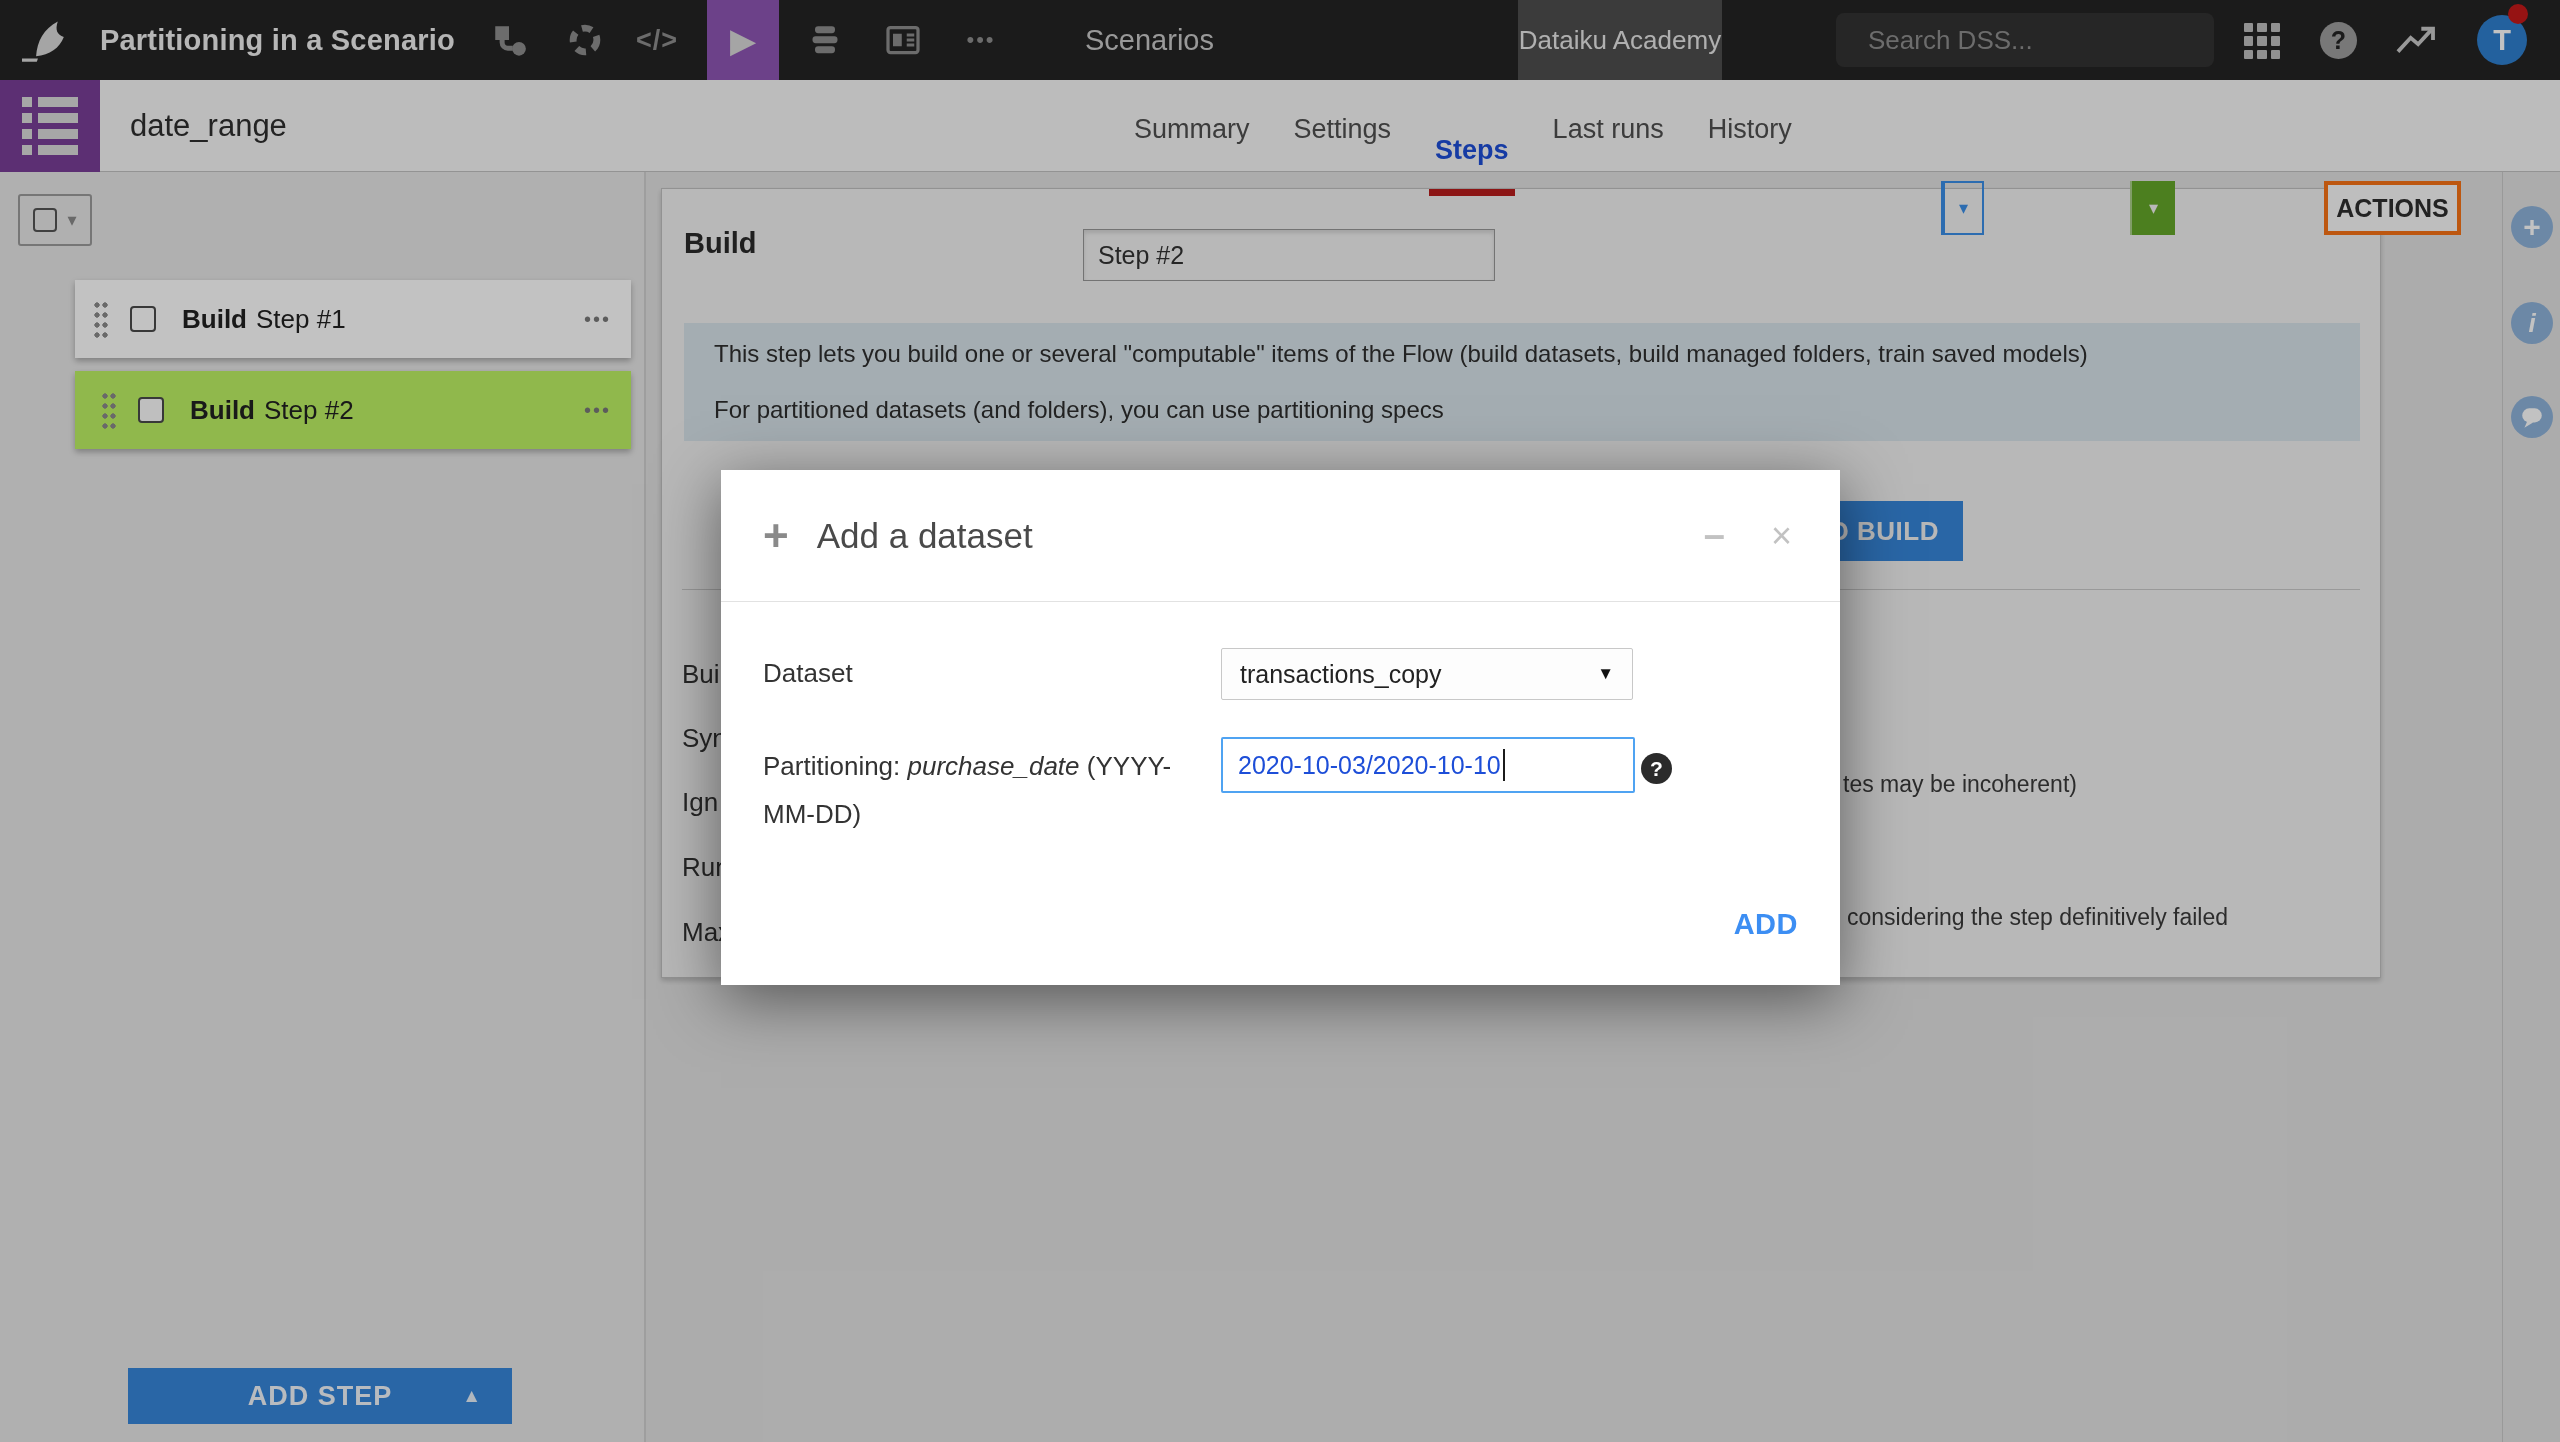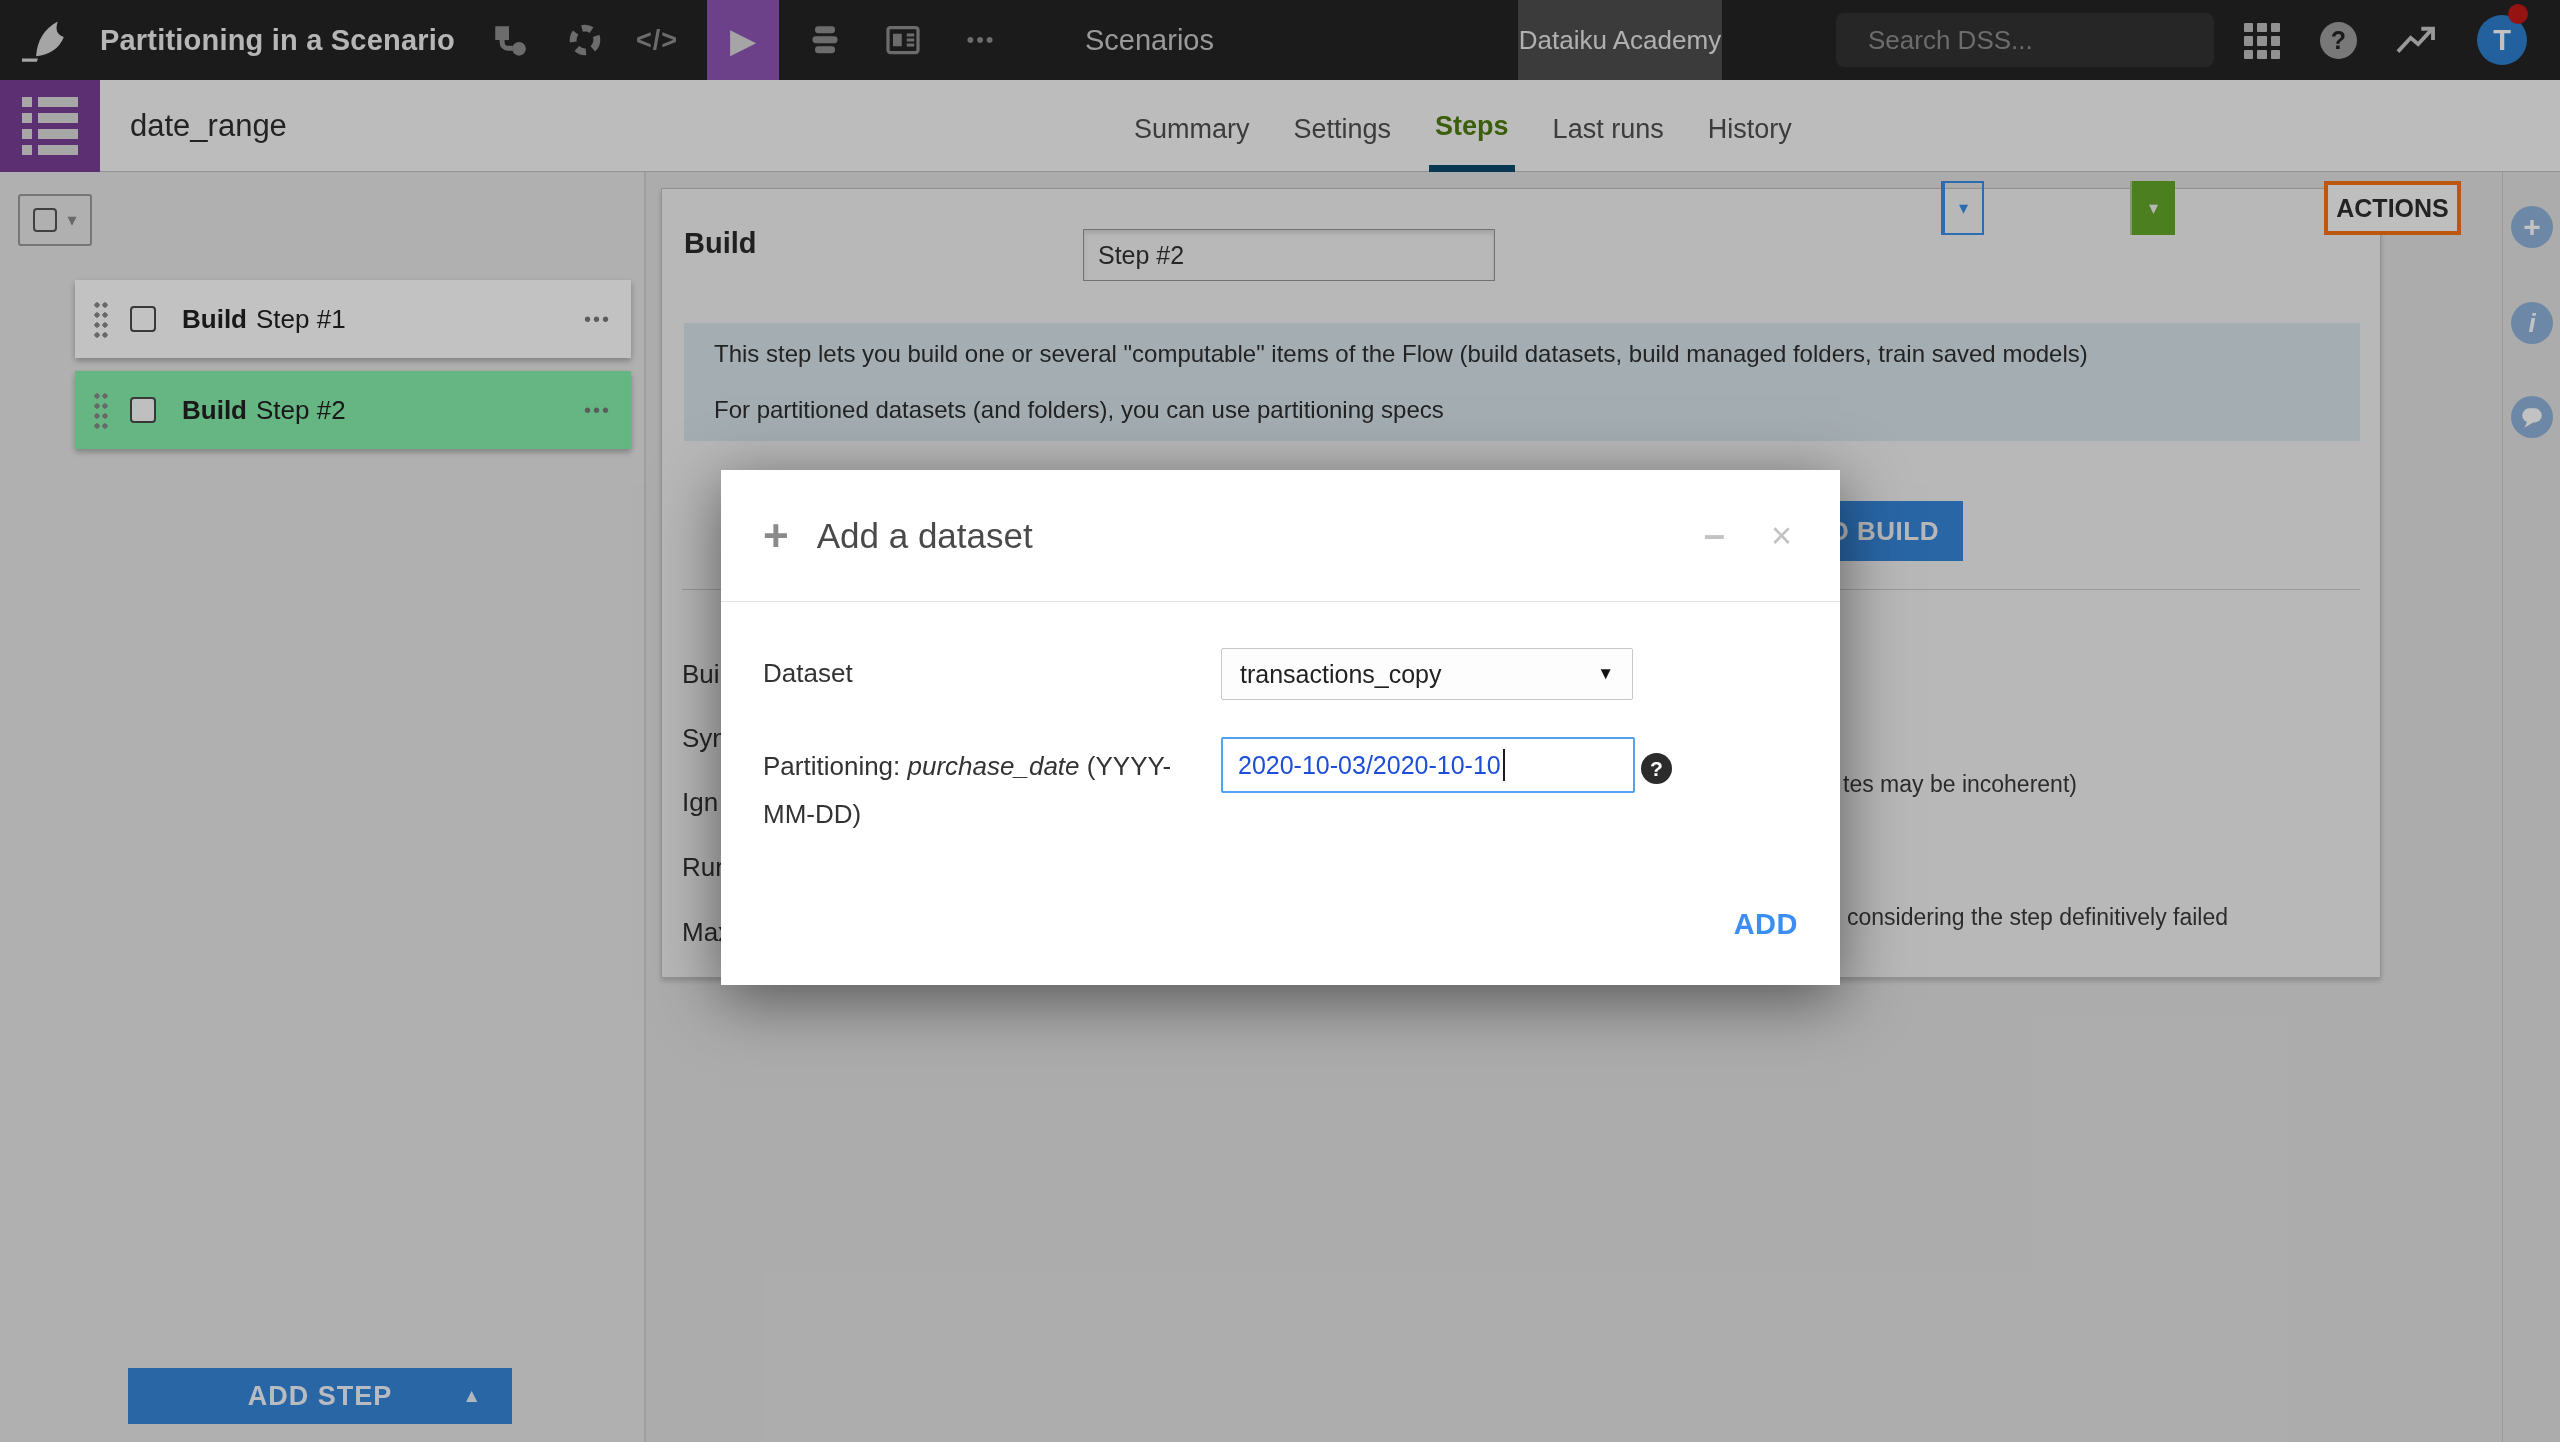--- a/index.html
+++ b/index.html
@@ -34,35 +34,35 @@
   
   .header2 { position:absolute; left:0; top:80px; width:2560px; height:92px; background:#F7F7F7; border-bottom:1px solid #C2C2C2; z-index:5; }
   .purple-sq { left:0; top:0; width:100px; height:92px; background:#7A3E98; display:flex; align-items:center; justify-content:center; cursor:pointer; }
   .list-ic { display:flex; flex-direction:column; gap:6px; }
   .list-ic .row { display:flex; gap:6px; align-items:center; }
   .list-ic .sq { width:10px; height:10px; background:#DCDCDC; }
   .list-ic .bar { width:40px; height:10px; background:#DCDCDC; }
   .scenario-name { left:130px; top:0; height:92px; line-height:92px; font-size:31px; color:#2E2E2E; }
   .tabs { left:1128px; top:0; height:92px; display:flex; gap:32px; }
   .tab { height:92px; display:flex; align-items:center; font-size:27px; color:#4F4F4F; padding:7px 6px 0 6px; cursor:pointer; }
-  .tab.active { font-weight:bold; color:#4d7c0f; border-bottom:7px solid #0c4a6e; }
+  .tab.active { font-weight:bold; color:#1d4ed8; border-bottom:7px solid #b91c1c;margin-top:24px; }
   .btn-save { left:1941px; top:101px; height:54px; display:flex; border:2px solid #3B8FE8; color:#3B8FE8; cursor:pointer; }
   .btn-save .caret { width:39px; border-left:2px solid #3B8FE8; display:flex; align-items:center; justify-content:center; font-size:18px; }
   .btn-run { left:2130px; top:101px; height:54px; display:flex; background:#65A82A; color:#F2F2F2; cursor:pointer; }
   .btn-run .caret { width:45px; border-left:2px solid rgba(255,255,255,.45); display:flex; align-items:center; justify-content:center; font-size:18px; }
   .btn-actions { left:2324px; top:101px; height:54px; width:137px; border:4px solid #f97316; background:#FAFAFA; color:#2F2F2F; font-size:25px; font-weight:bold; display:flex; align-items:center; justify-content:center; cursor:pointer; }
 
   
   .sidebar { position:absolute; left:0; top:172px; width:646px; height:1270px; background:#E8E8E8; border-right:2px solid #D0D0D0; }
   .selectall { left:18px; top:22px; width:74px; height:52px; border:2px solid #9C9C9C; border-radius:3px; display:flex; align-items:center; justify-content:center; gap:10px; cursor:pointer; }
   .cb { width:26px; height:26px; border:2px solid #4A4A4A; border-radius:4px; background:transparent; cursor:pointer; }
   .selectall .cb { width:24px; height:24px; border-color:#555; }
   .selectall .car { color:#8A8A8A; font-size:18px; }
   .step-item { left:75px; width:556px; height:78px; background:#FFFFFF; box-shadow:0 3px 6px rgba(0,0,0,.28); display:flex; align-items:center; cursor:pointer; }
-  .step-item.selected { background:#86efac; }
+  .step-item.selected { background:#bef264;padding-left:8px; }
   .step-item .handle { width:15px; height:38px; margin-left:18px;
       background-image:radial-gradient(circle, #8A8A8A 2.4px, transparent 2.9px);
       background-size:8px 10px; cursor:grab; }
   .step-item .cb { margin-left:22px; background:#FBFBFB; }
   .step-item .lbl { margin-left:26px; font-size:26px; color:#222; }
   .step-item .lbl b { margin-right:9px; }
   .step-item .menu { margin-left:auto; margin-right:20px; color:#7A7A7A; font-size:20px; letter-spacing:2px; cursor:pointer; }
   .add-step { left:128px; top:1196px; width:384px; height:56px; background:#3787DB; color:#F2F6FB; font-size:27px; font-weight:bold; letter-spacing:1px; display:flex; align-items:center; justify-content:center; cursor:pointer; }
   .add-step .car { position:absolute; right:30px; font-size:19px; color:#E8F1FA; }
 

